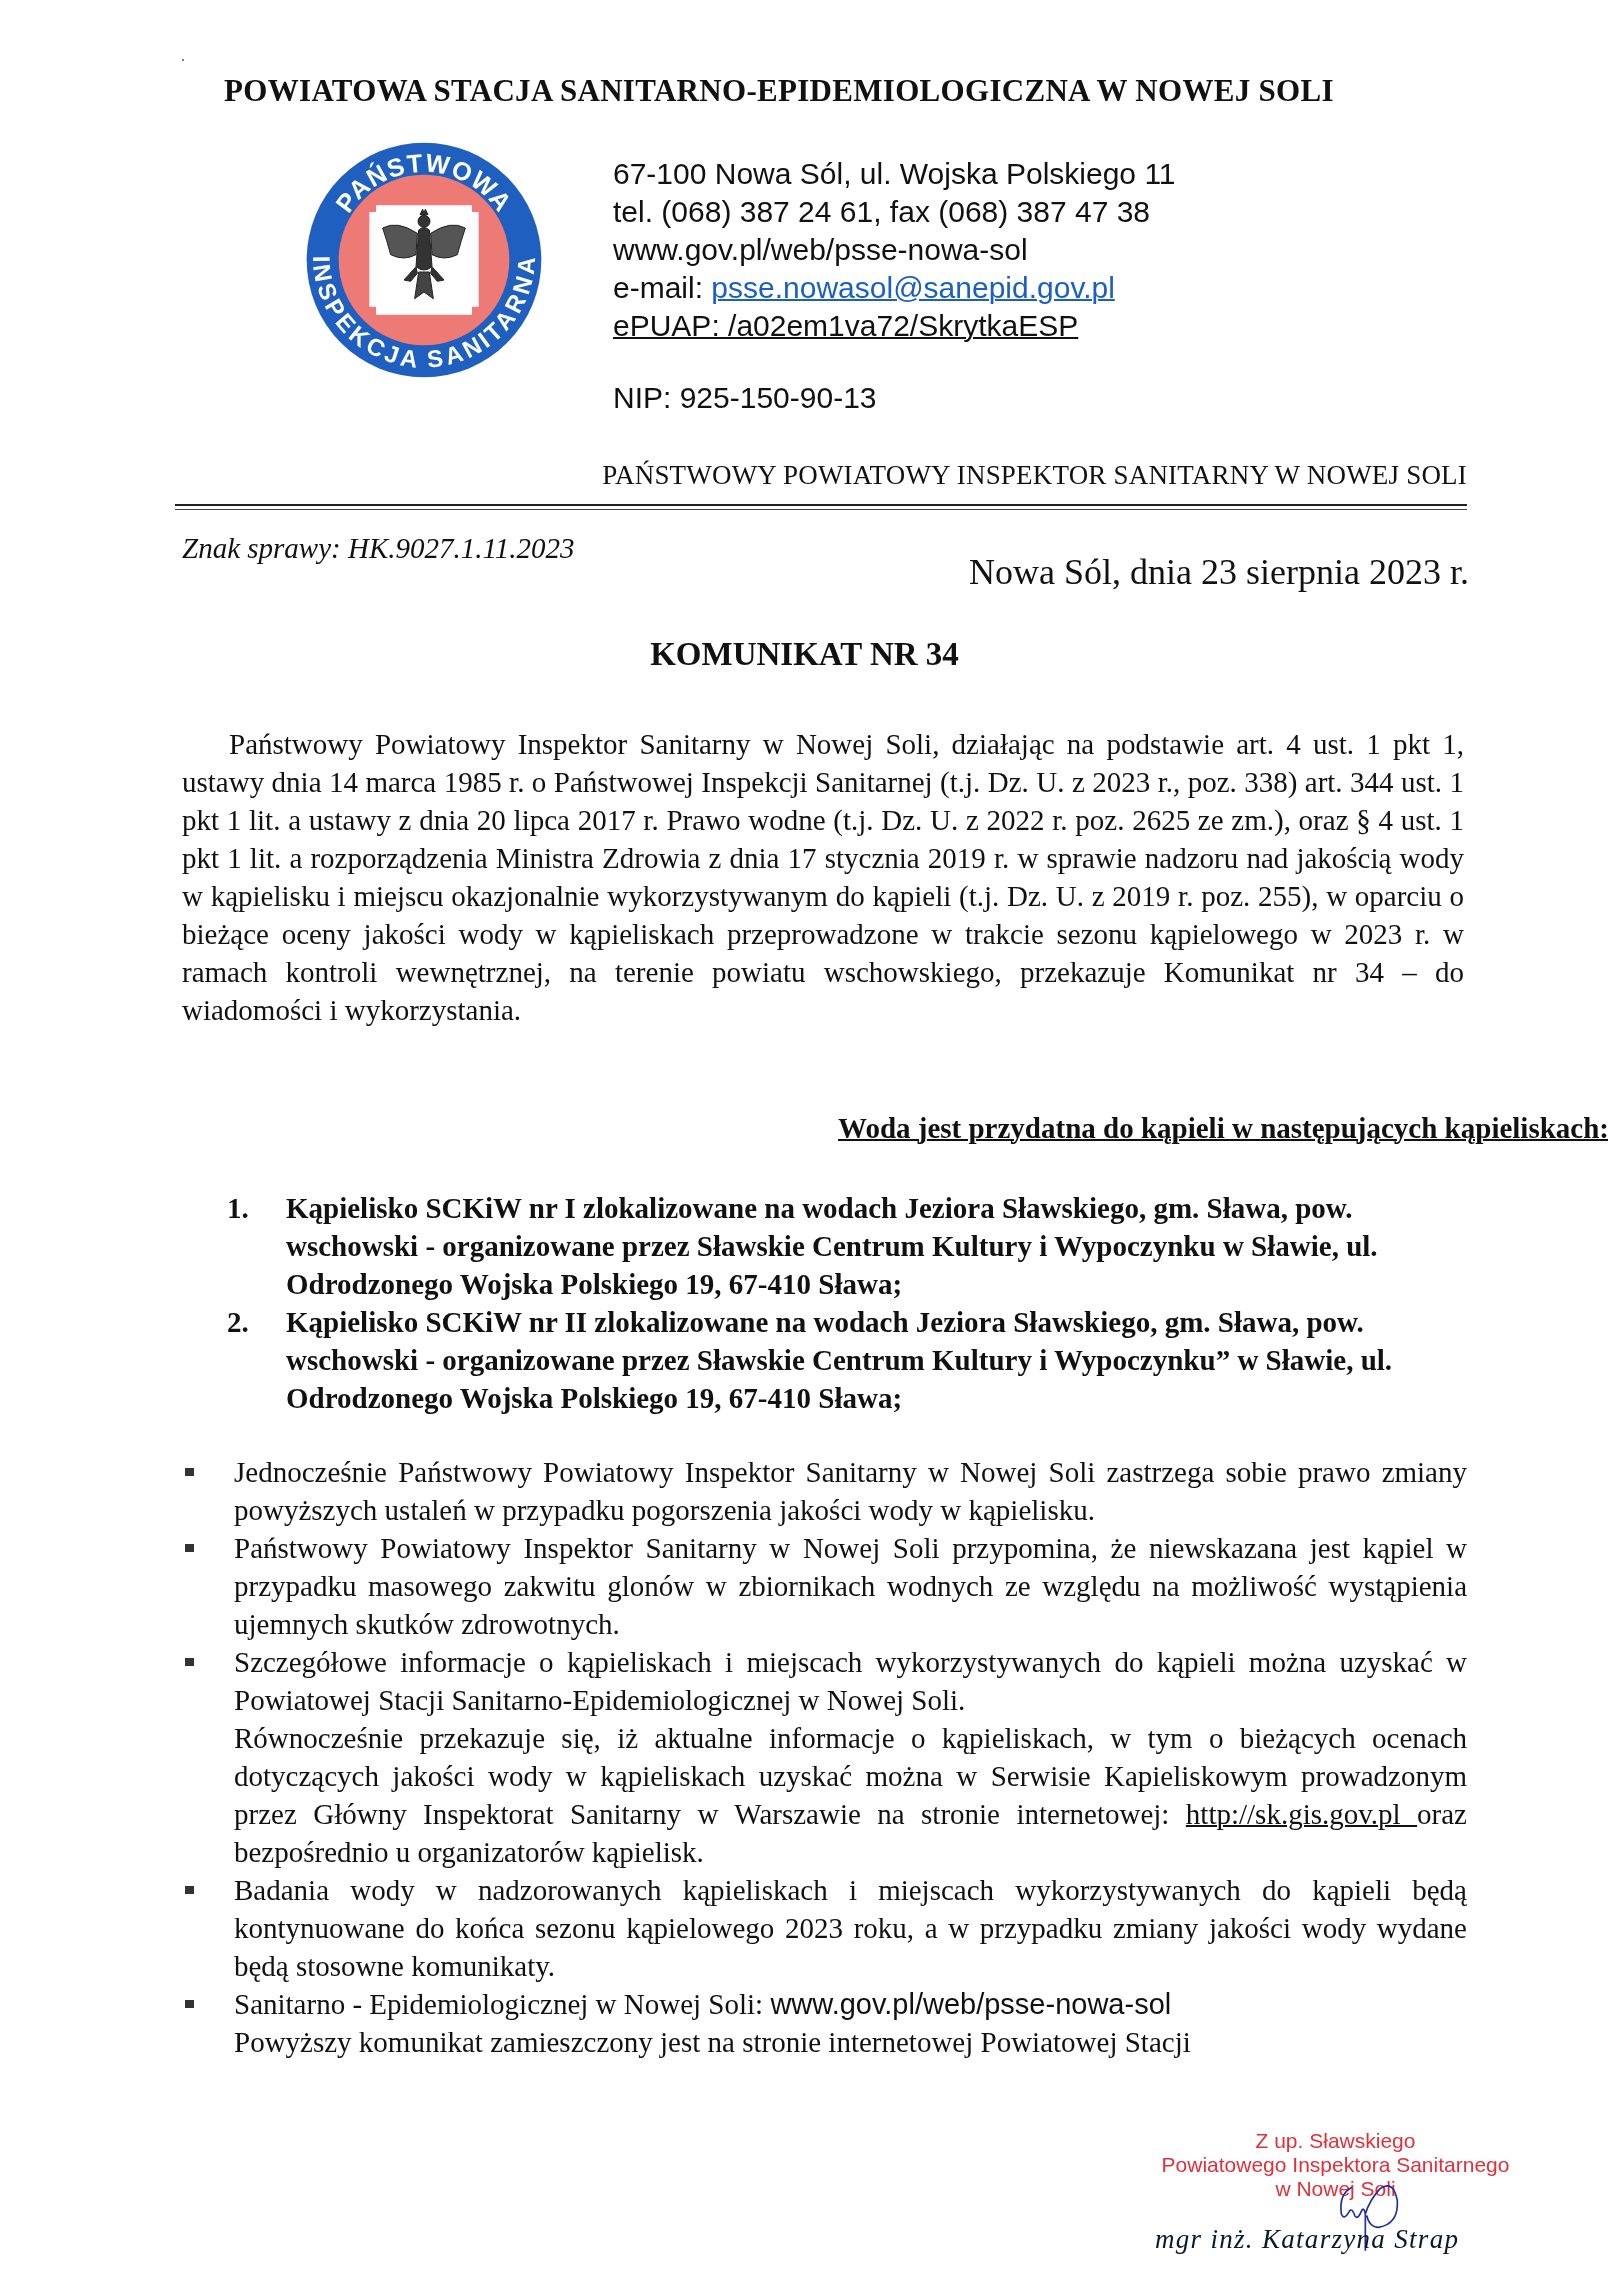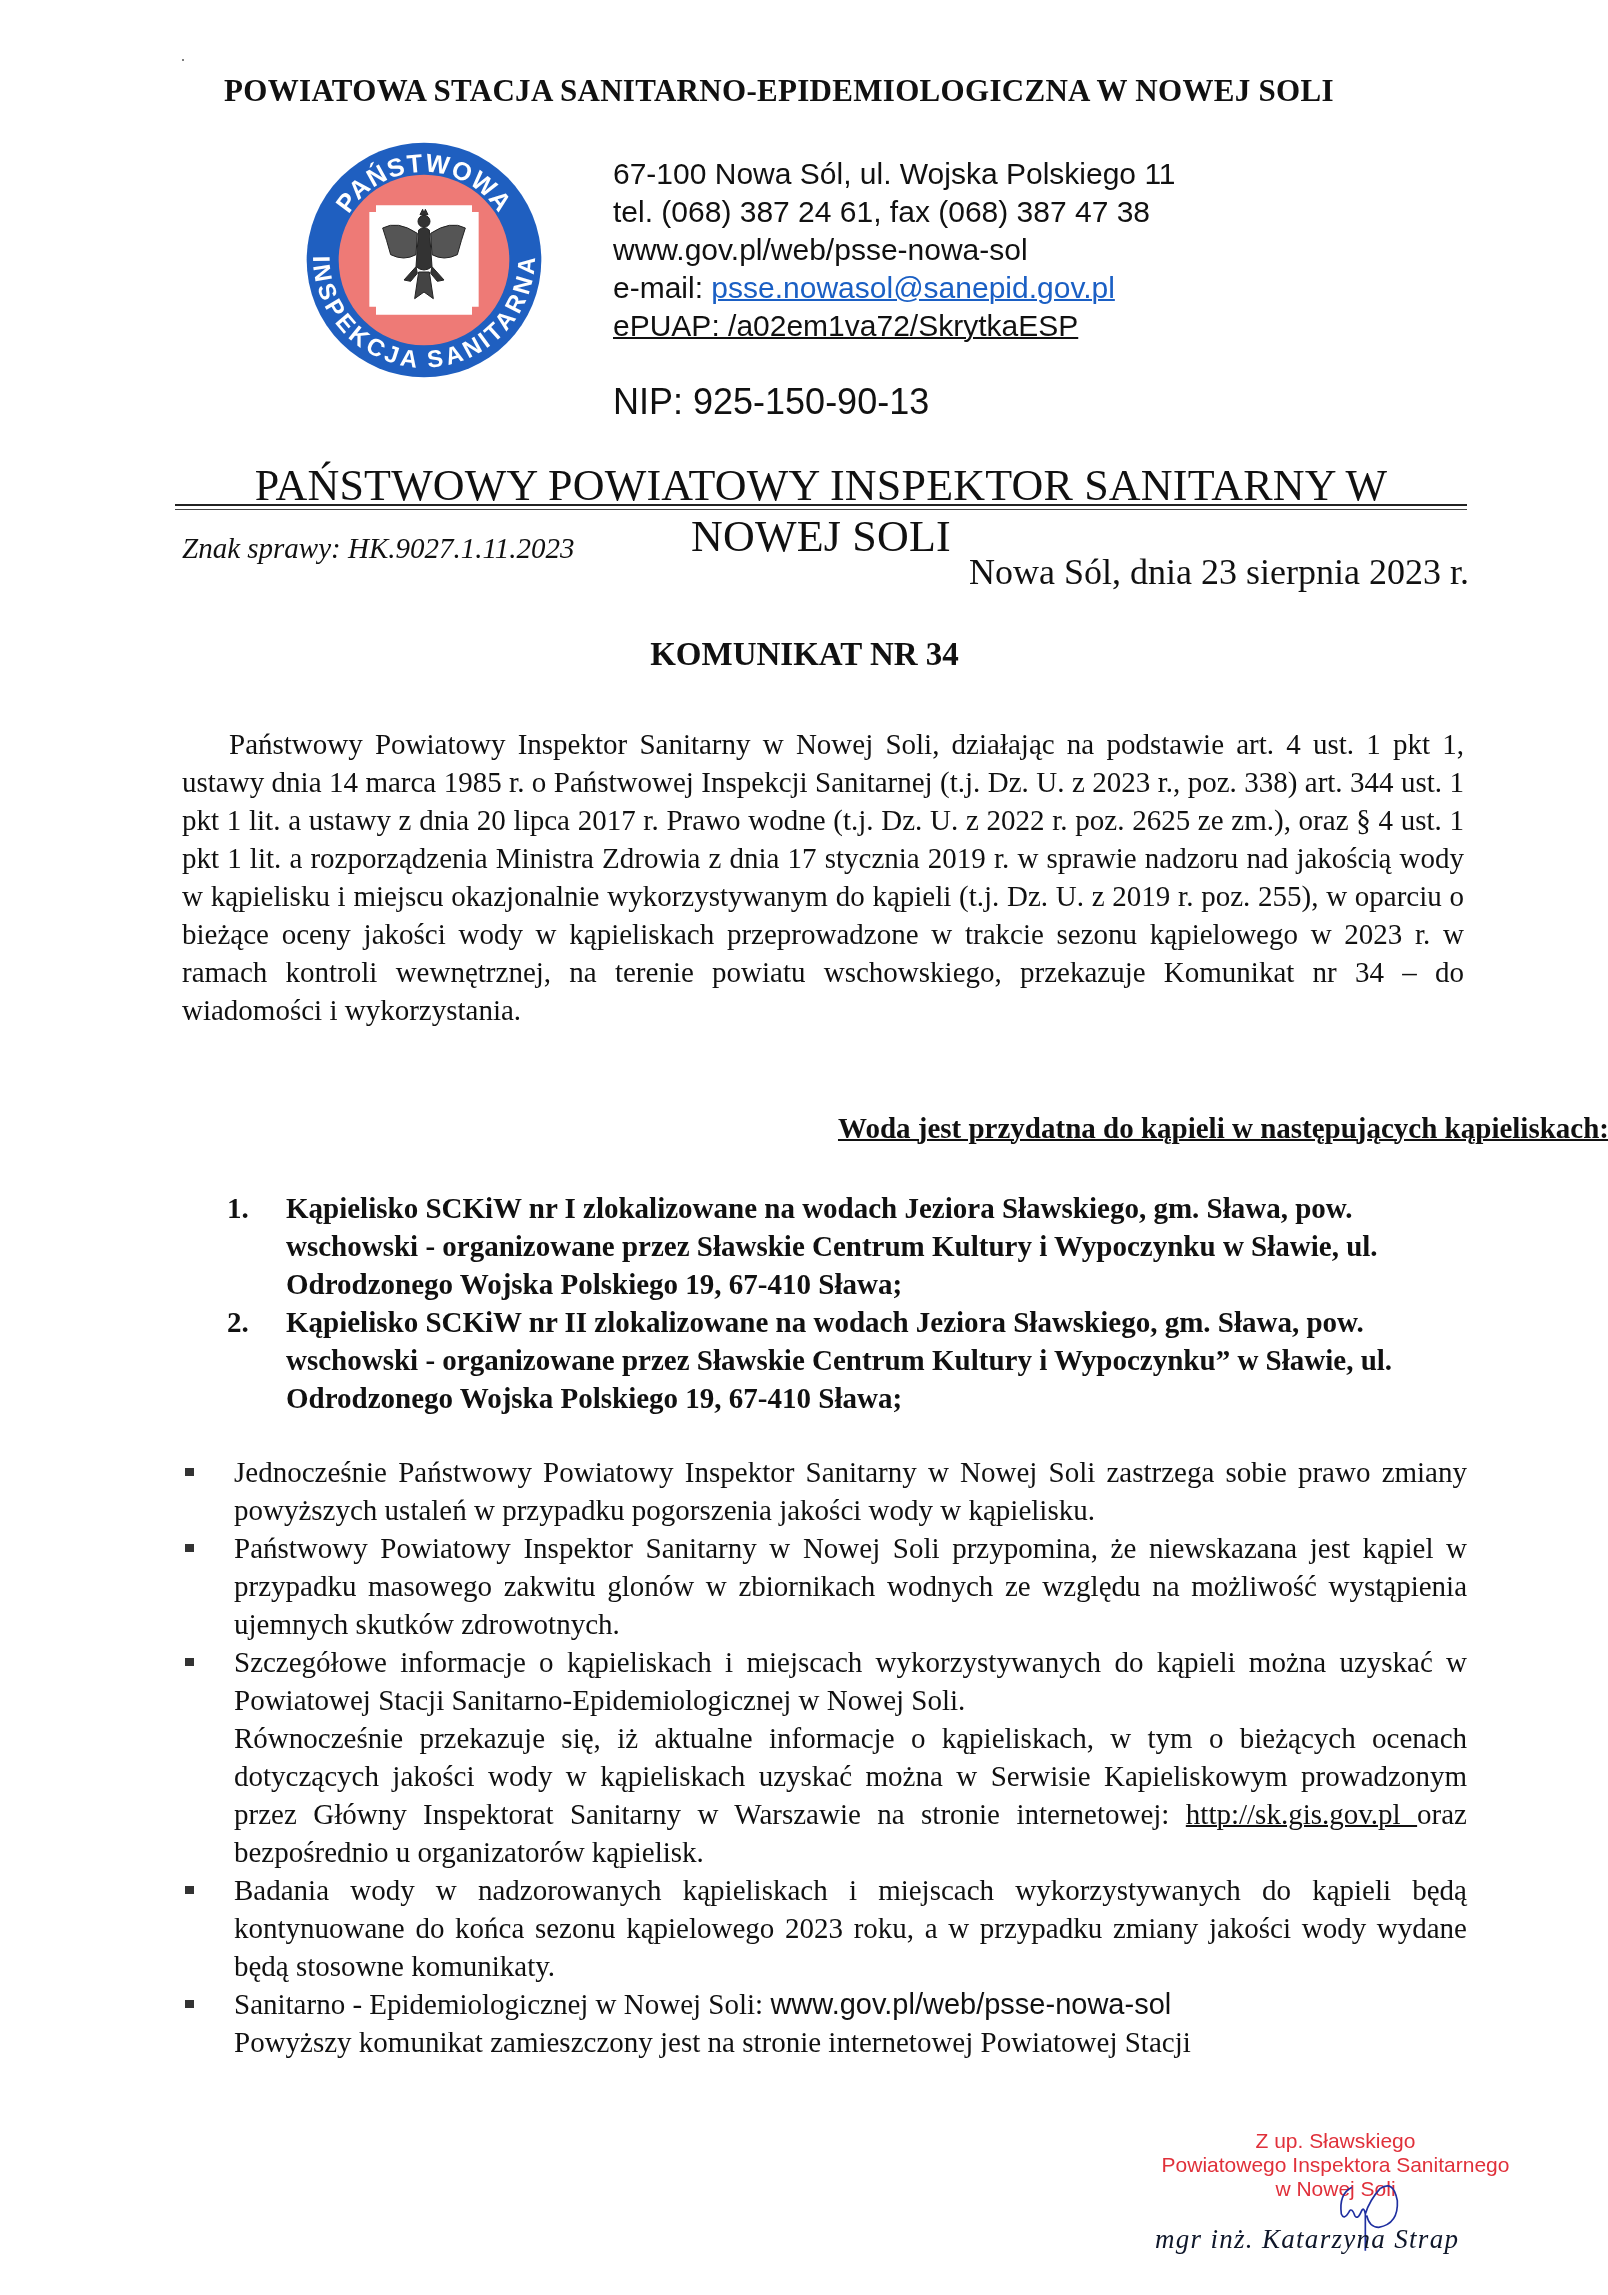--- a/index.html
+++ b/index.html
@@ -9,23 +9,23 @@
   .abs { position: absolute; }
 
   #org-title { left: 0; width: 1558px; top: 73px; text-align: center; font-size: 31px; font-weight: bold; letter-spacing: 0.3px; }
 
   #logo { left: 304px; top: 140px; width: 240px; height: 240px; }
 
   #contact { left: 613px; top: 155px; font-size: 30px; line-height: 38px; }
   #contact div { white-space: nowrap; }
   .link-blue { color: #1a5fc4; text-decoration: underline; text-decoration-thickness: 2px; }
   .u-black { text-decoration: underline; text-decoration-thickness: 2px; }
-  #nip { left: 613px; top: 381px; font-size: 36px; }
+  #nip { left: 613px; top: 381px; font-size: 30px; }
 
-  #inspector-title { left: 175px; width: 1292px; top: 460px; text-align: center; font-size: 44px; letter-spacing: 0.2px; }
+  #inspector-title { left: 175px; width: 1292px; top: 460px; text-align: right; font-size: 27px; letter-spacing: 0.2px; }
   #double-rule { left: 175px; width: 1292px; top: 504px; height: 2.7px; border-top: 2px solid #222; border-bottom: 1.3px solid #444; }
 
   #ref { left: 182px; top: 532px; font-size: 29px; font-style: italic; }
   #date { right: 140px; top: 551px; font-size: 36px; }
 
   #komunikat { left: 0; width: 1609px; top: 636px; text-align: center; font-size: 33px; font-weight: bold; }
 
   #body-para { left: 182px; width: 1282px; top: 725px; font-size: 29px; line-height: 38px; text-align: justify; text-indent: 47px; margin: 0; }
 
   #subheading { left: 0; width: 1609px; top: 1112px; text-align: right; font-size: 29px; font-weight: bold; text-decoration: underline; text-decoration-thickness: 2px; }

